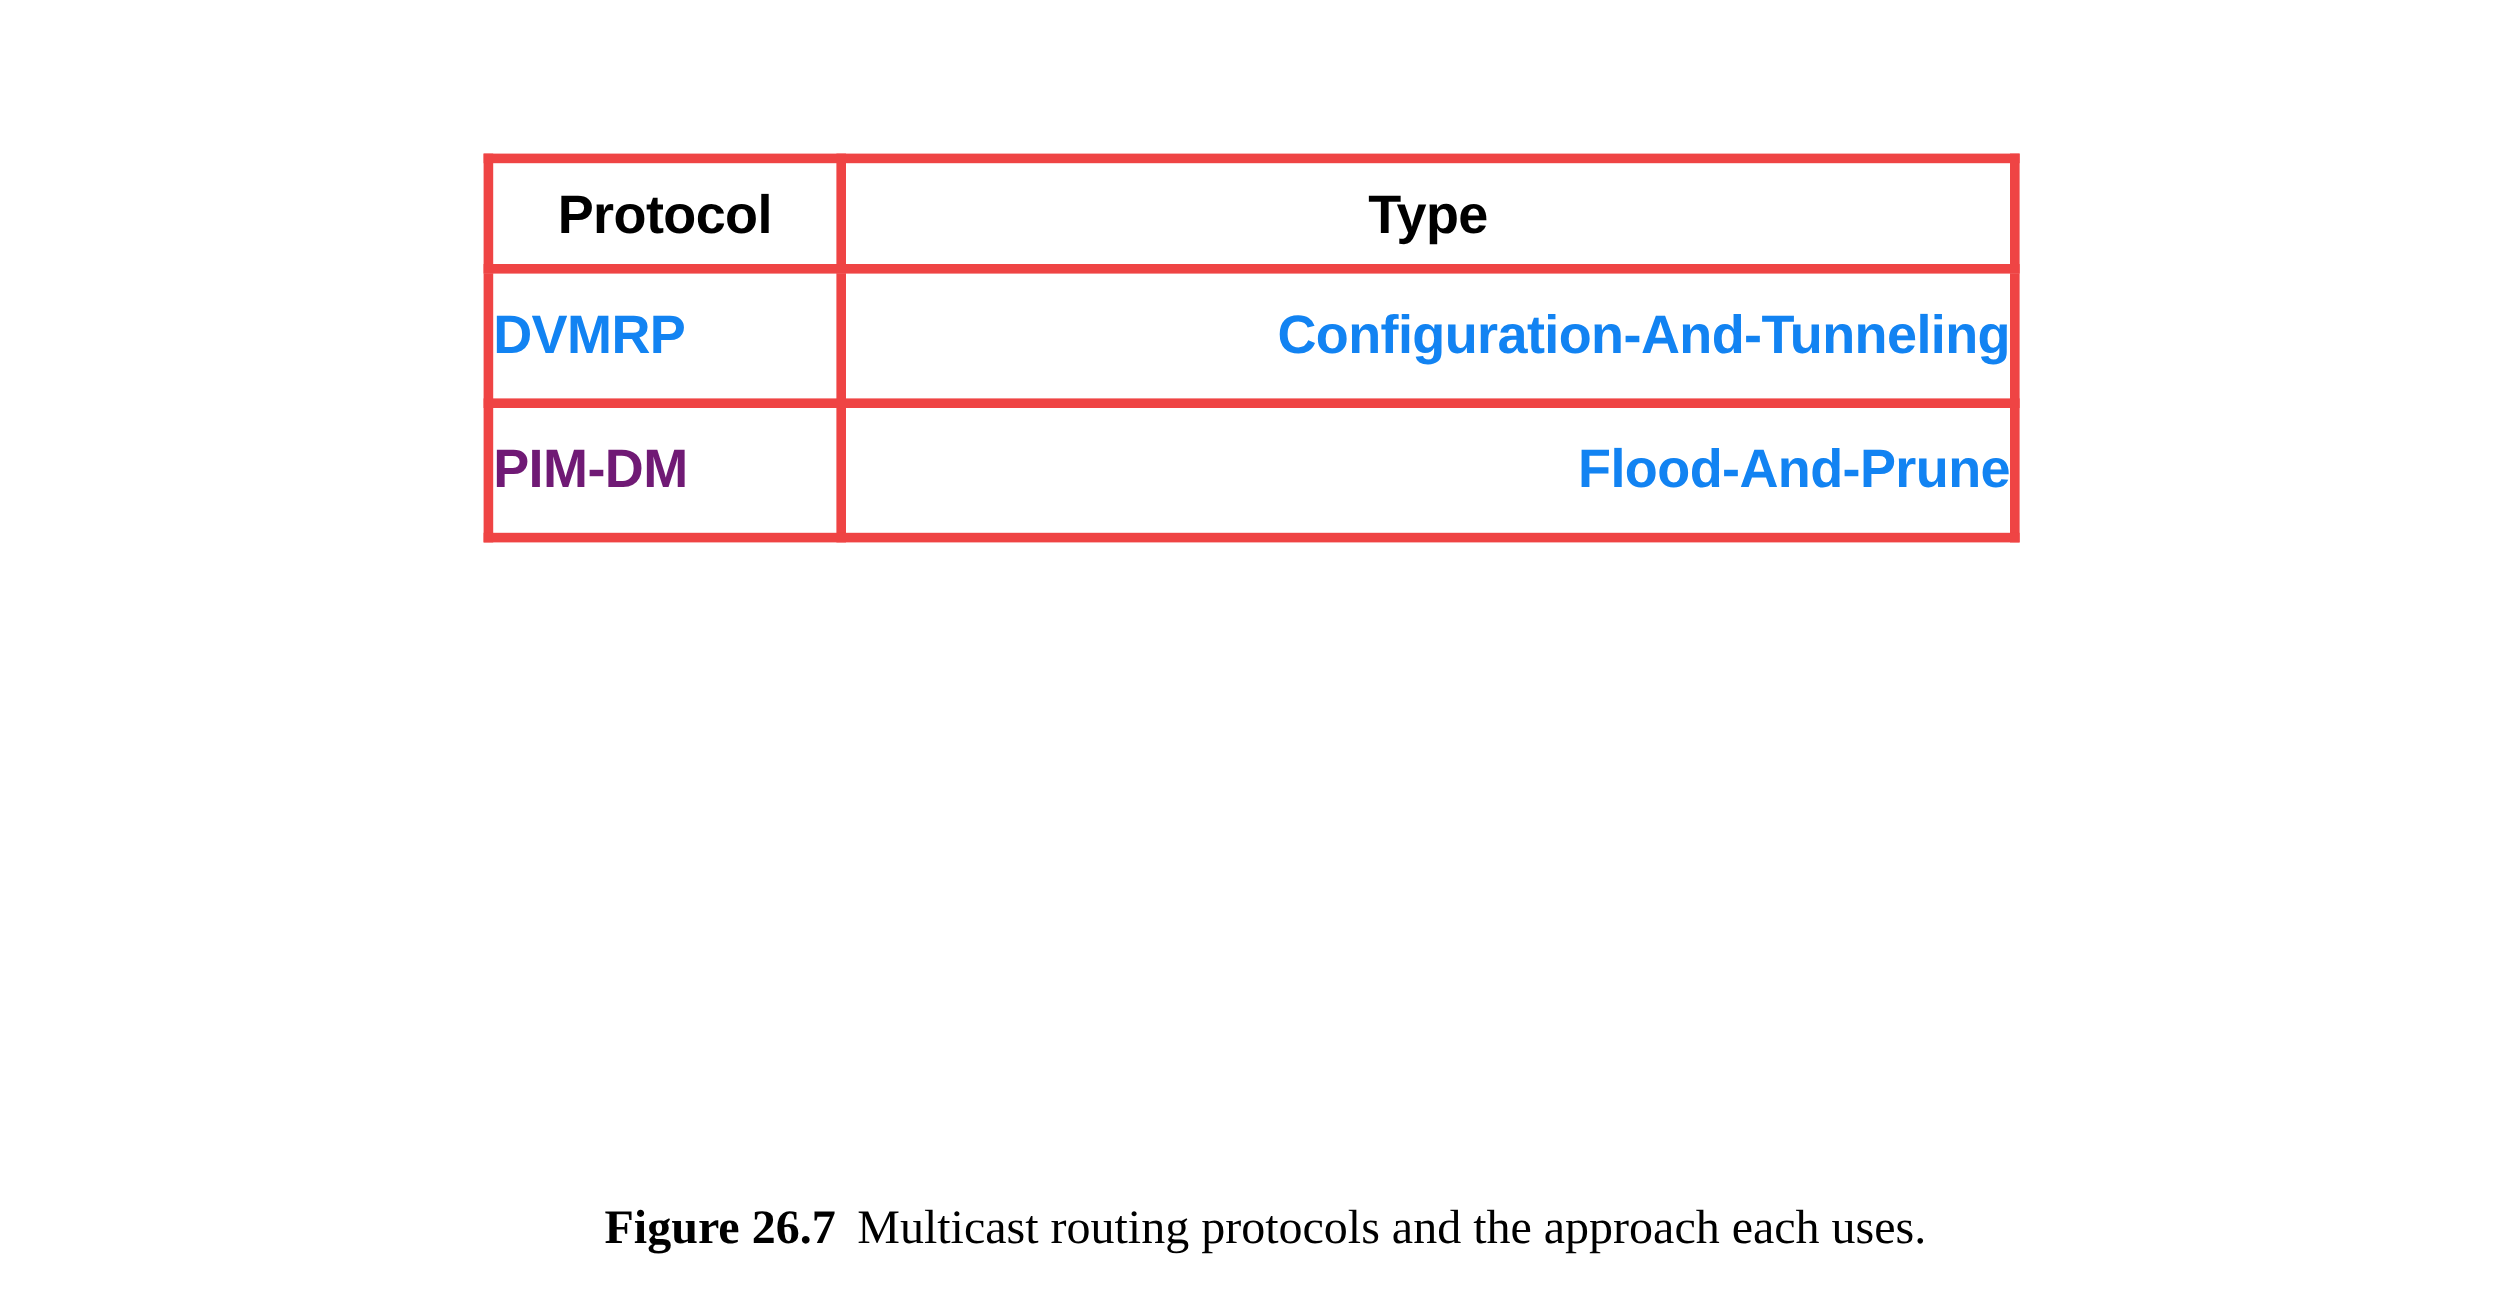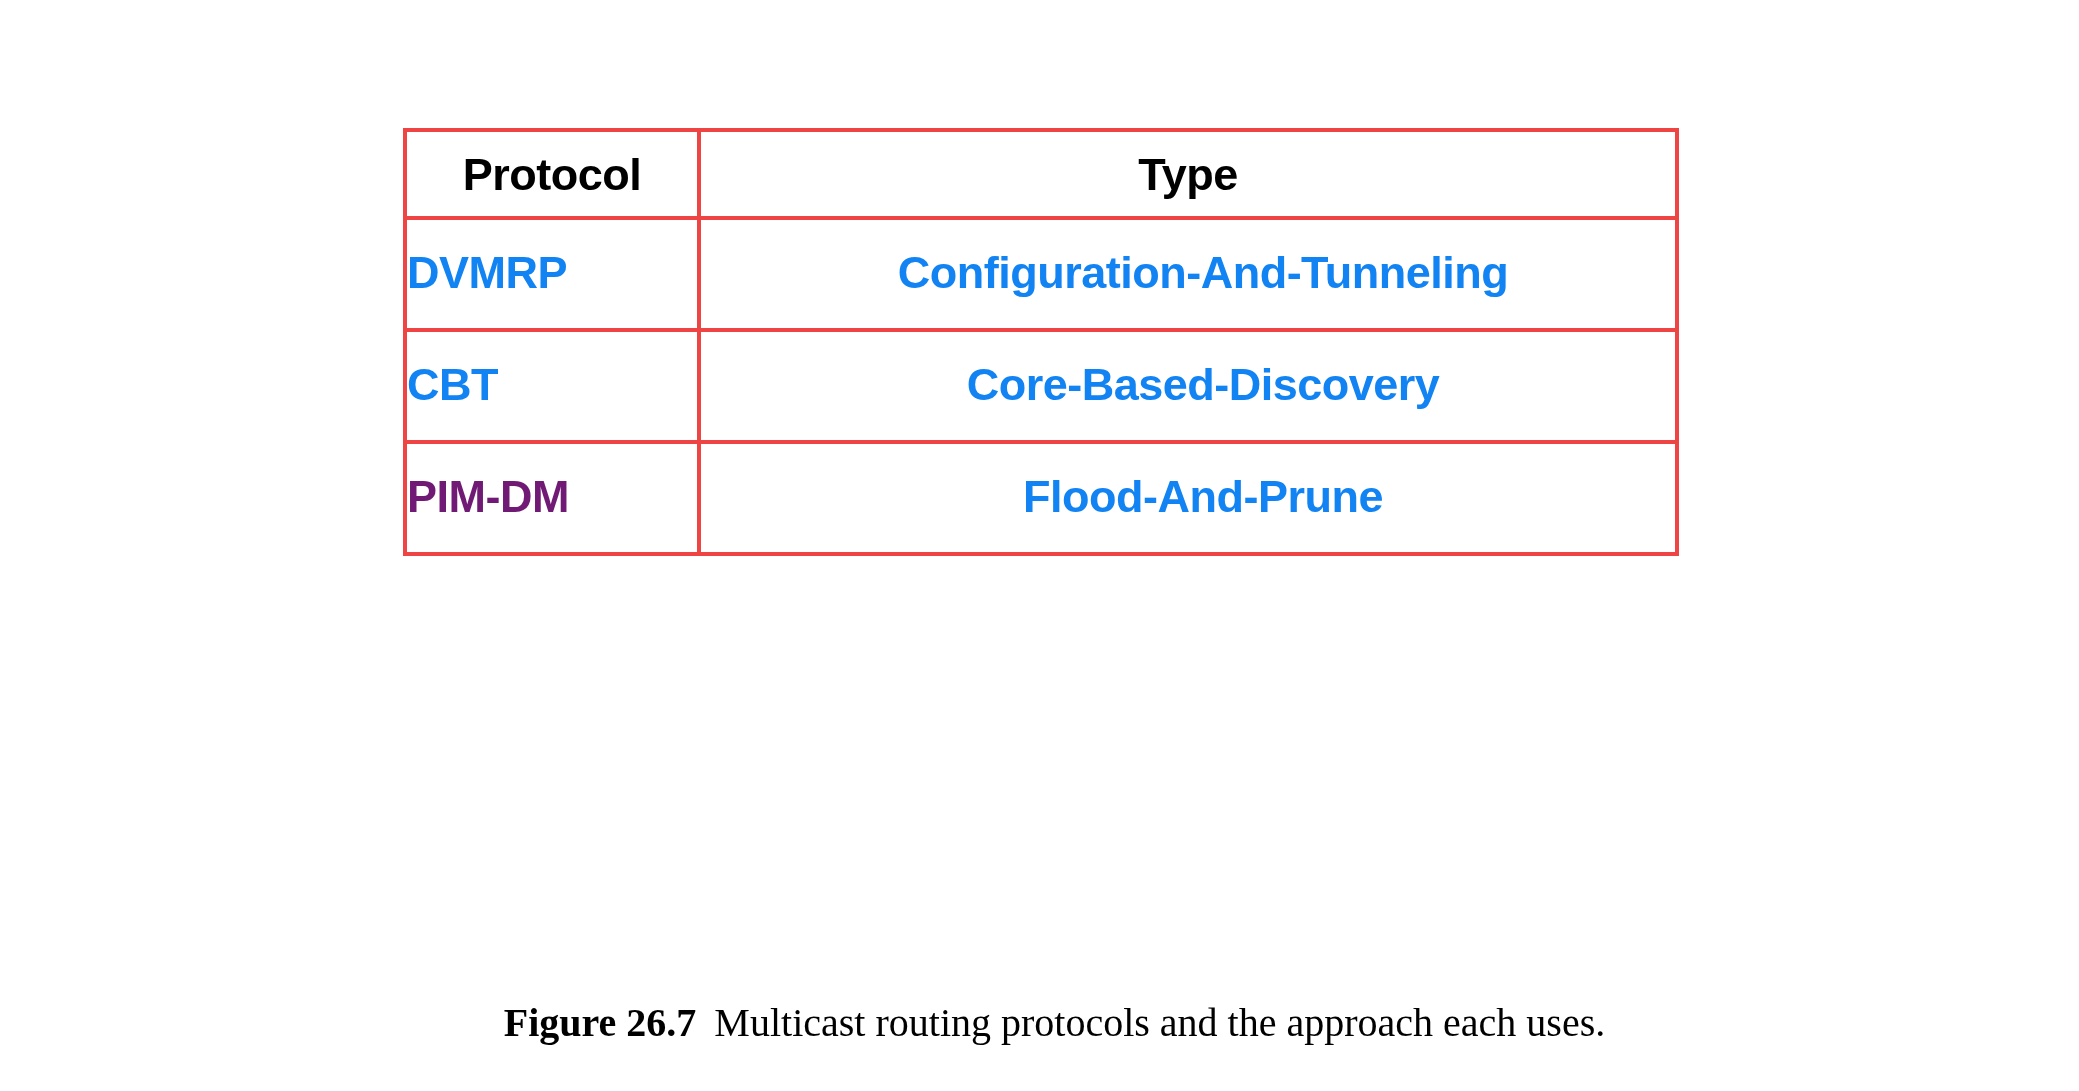--- a/index.html
+++ b/index.html
@@ -24,21 +24,21 @@
     width: 1272px;          
     border-collapse: collapse;
     table-layout: fixed;
     background: #ffffff;
   }
   #figure-table col.col-protocol { width: 294px; }  
   #figure-table col.col-type     { width: 978px; }  
 
   #figure-table th,
   #figure-table td {
-    border: 4px solid #ef4444;
+    border: 8px solid #ef4444;
     padding: 0;
     vertical-align: middle;
     background: #ffffff;
   }
 
   
   #figure-table thead th {
     height: 84px;
     font-weight: bold;
     color: #000000;
@@ -55,21 +55,21 @@
     font-weight: bold;
     font-size: 45px;
     line-height: 1;
     letter-spacing: -0.5px;
   }
   #figure-table tbody td.cell-protocol {
     text-align: left;
     padding-bottom: 4px;
   }
   #figure-table tbody td.cell-type {
-    text-align: center;
+    text-align: right;
     padding-left: 30px;
     padding-bottom: 4px;
   }
 
   
   #figure-caption {
     position: absolute;
     left: 0;
     top: 1000px;
     width: 2079px;
@@ -105,24 +105,20 @@
       <th>Protocol</th>
       <th>Type</th>
     </tr>
   </thead>
   <tbody>
     <tr>
       <td class="cell-protocol" style="color: rgb(18, 131, 242);">DVMRP</td>
       <td class="cell-type" style="color: rgb(18, 131, 242);">Configuration-And-Tunneling</td>
     </tr>
     <tr>
-      <td class="cell-protocol" style="color: rgb(18, 131, 242);">CBT</td>
-      <td class="cell-type" style="color: rgb(18, 131, 242);">Core-Based-Discovery</td>
-    </tr>
-    <tr>
       <td class="cell-protocol" style="color: #701a75;">PIM-DM</td>
       <td class="cell-type" style="color: rgb(18, 131, 242);">Flood-And-Prune</td>
     </tr>
   </tbody>
 </table>
 
 <div id="figure-caption">
   <span class="caption-label">Figure 26.7</span><span class="caption-gap"></span><span class="caption-text">Multicast routing protocols and the approach each uses.</span>
 </div>
 

